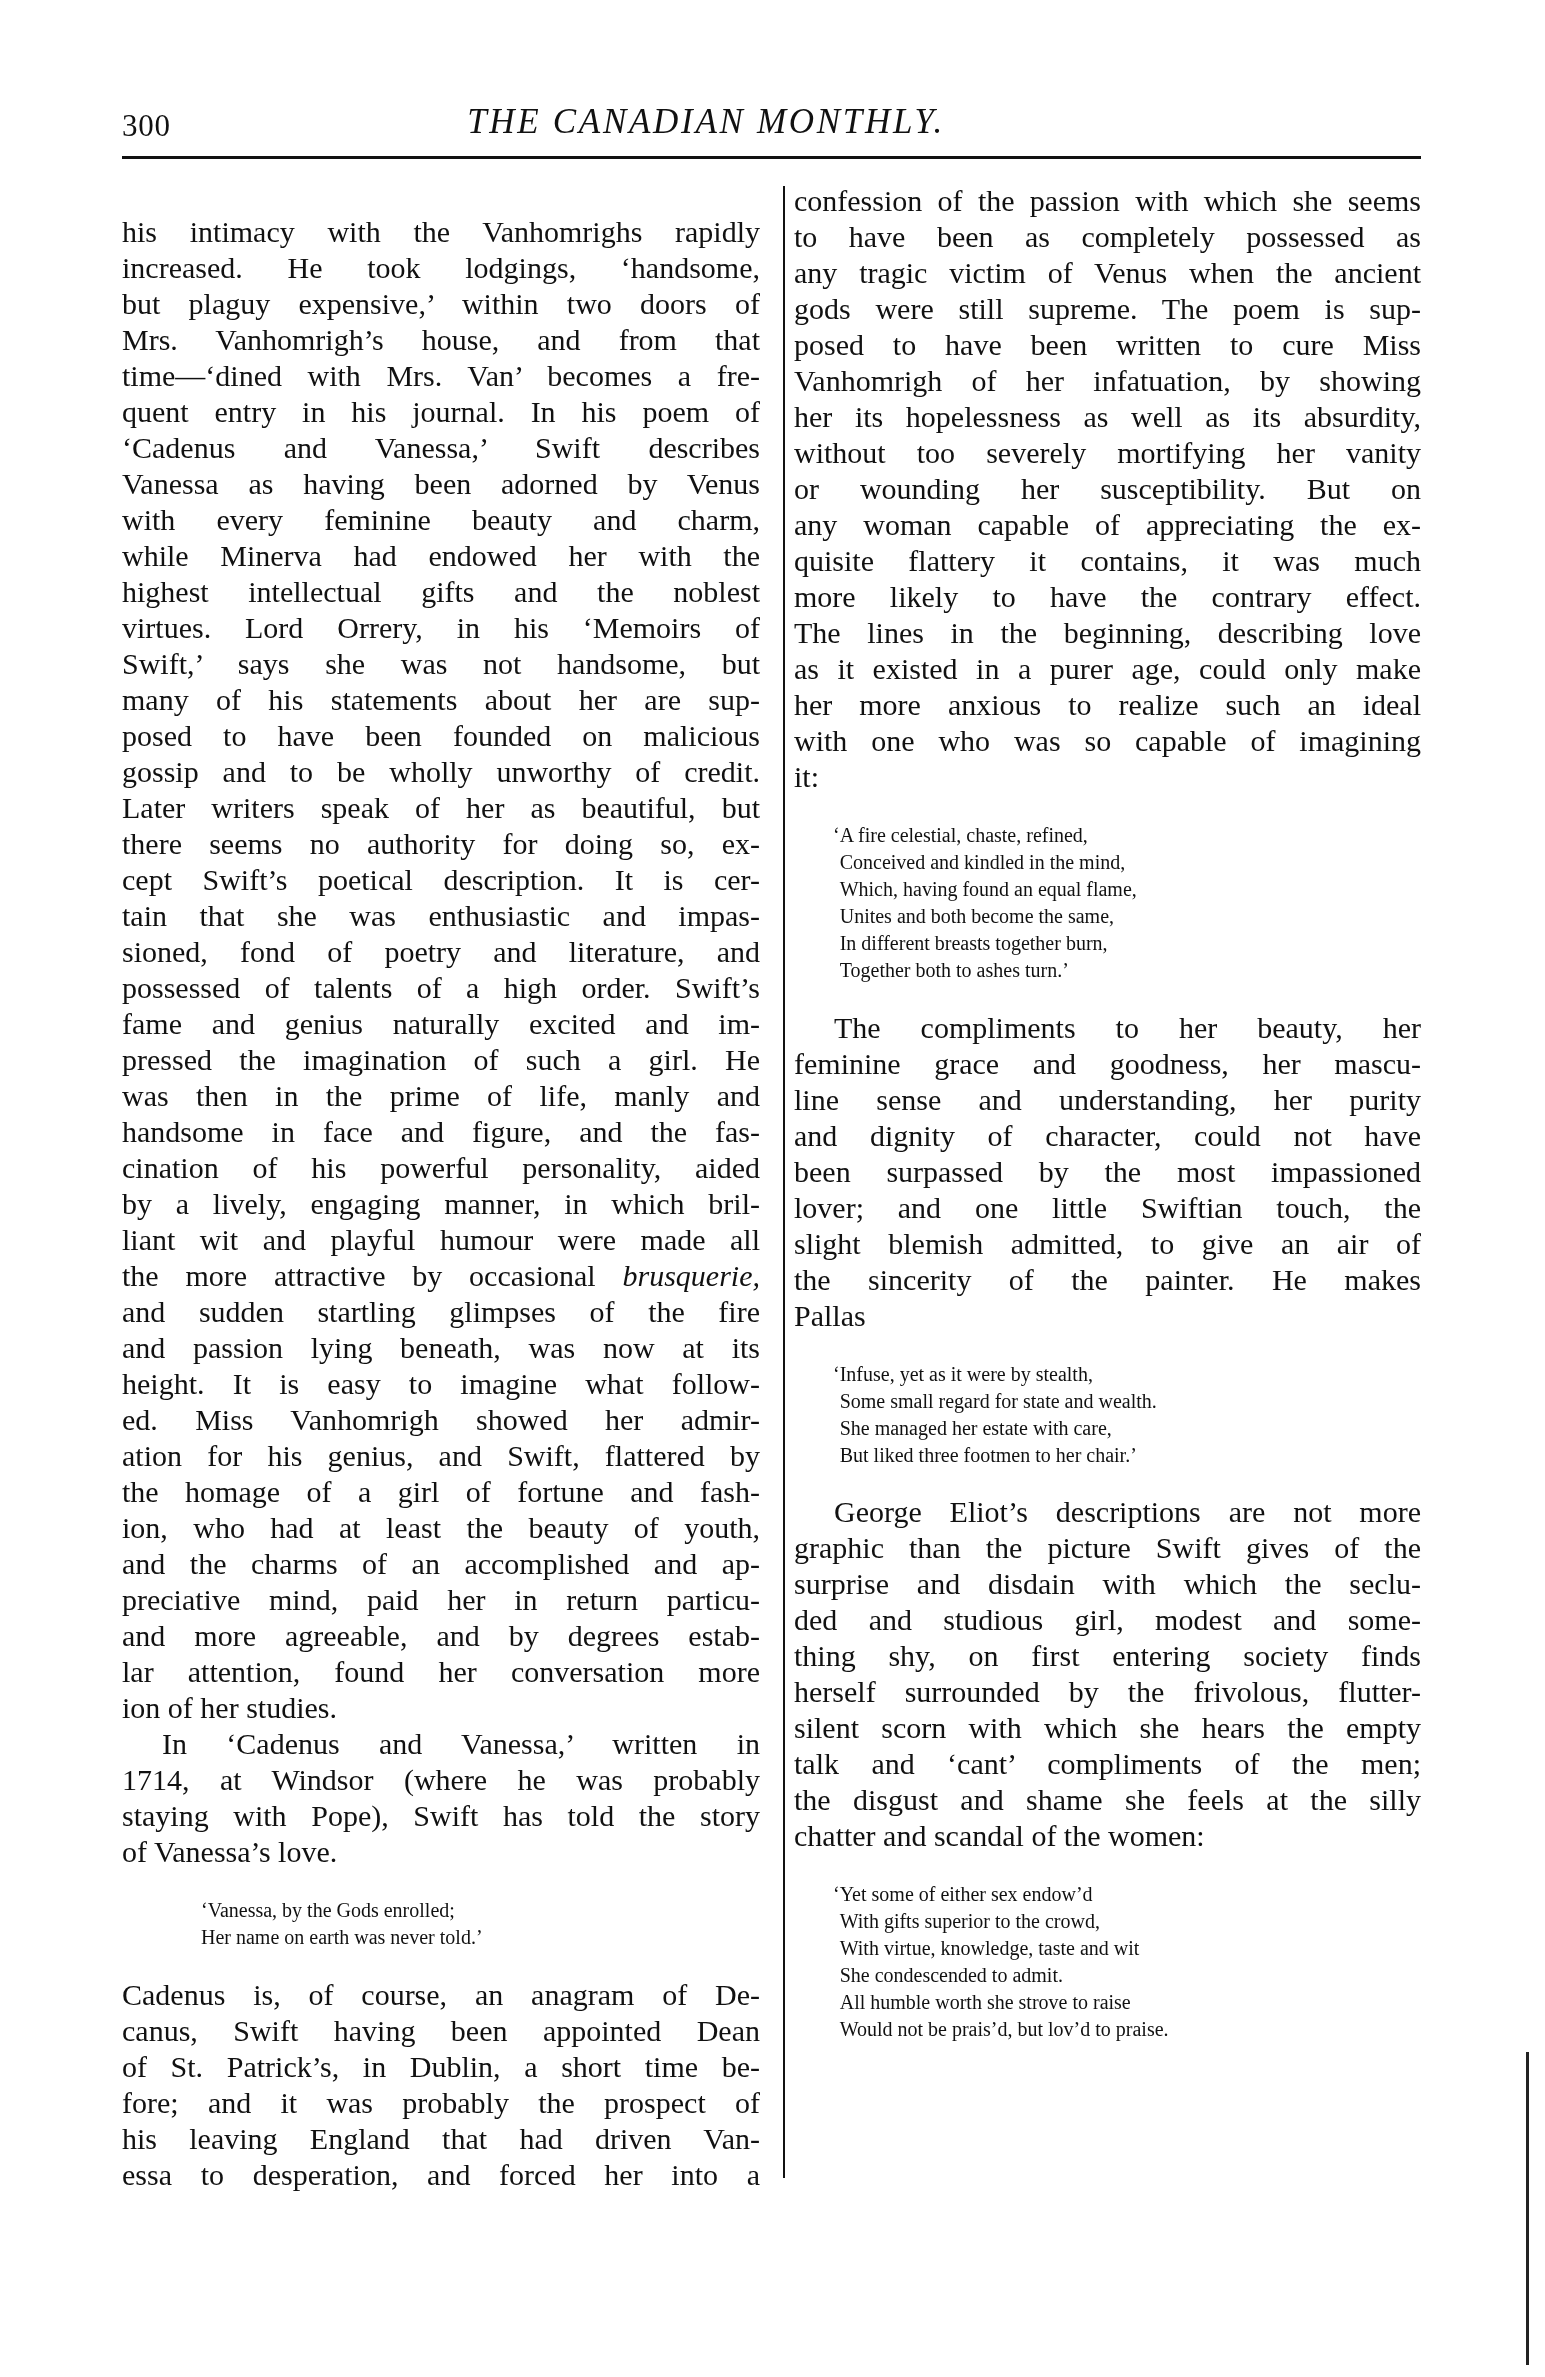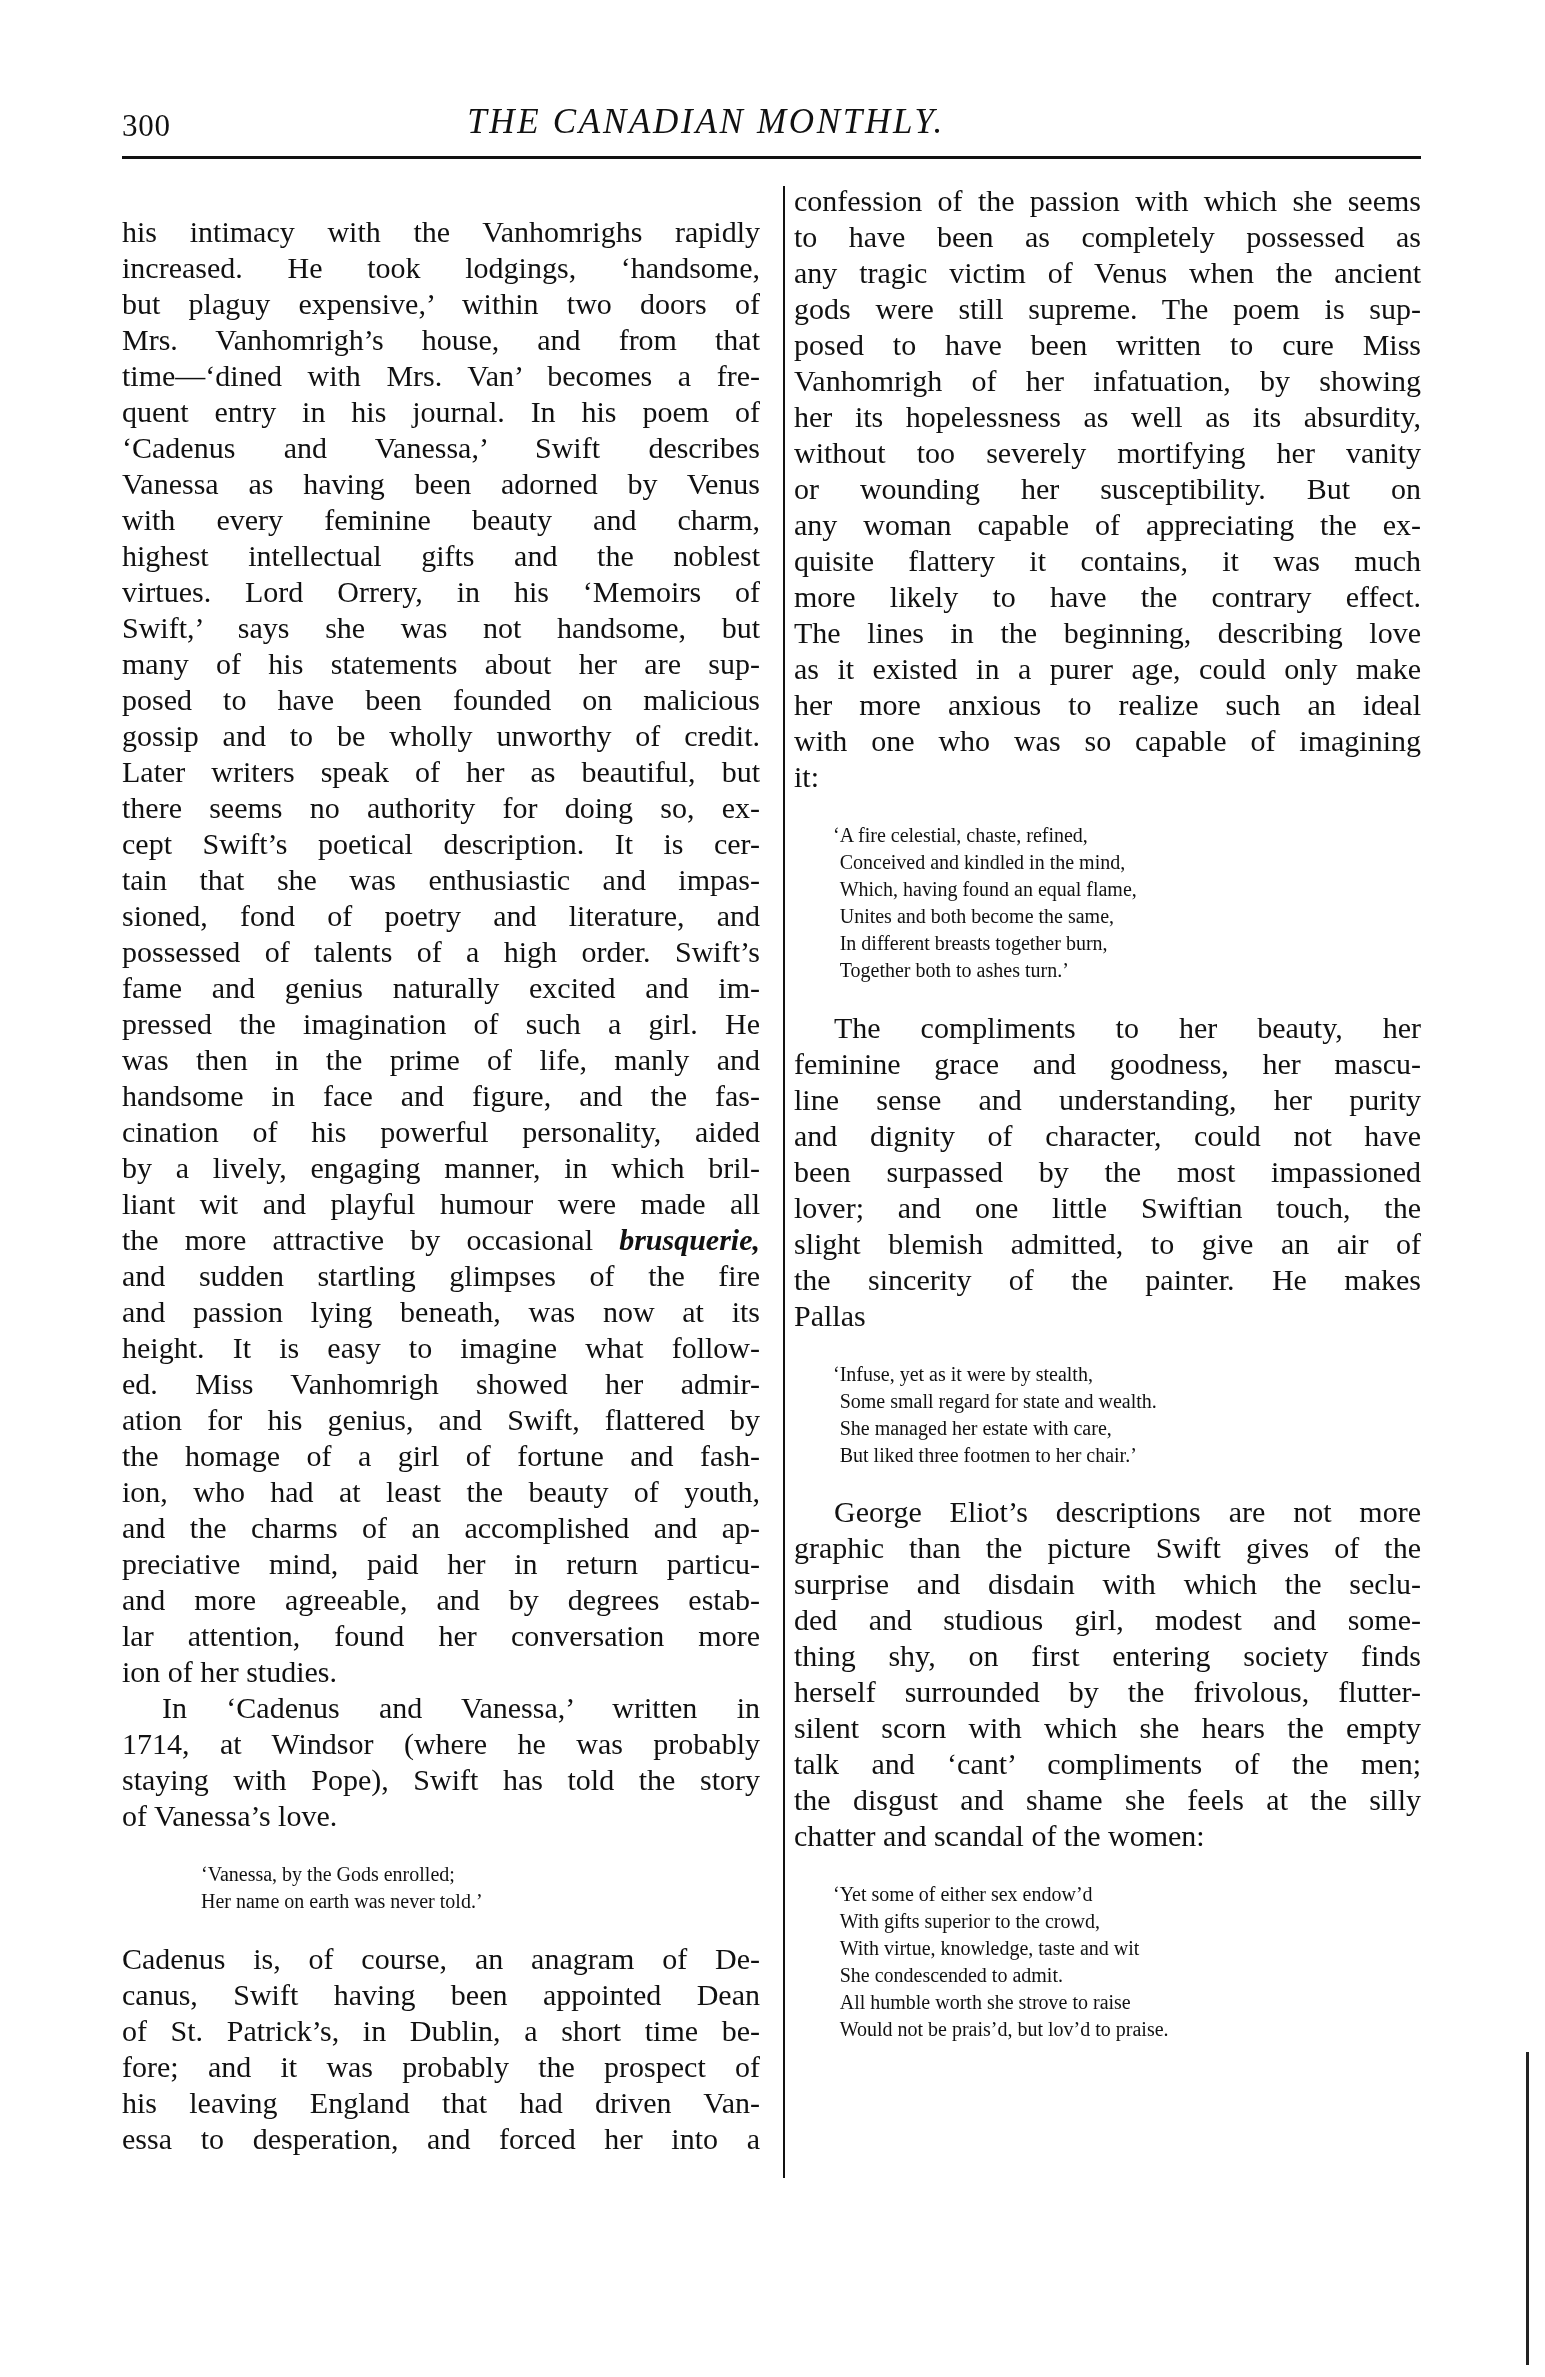--- a/index.html
+++ b/index.html
@@ -70,21 +70,21 @@
   .indent { padding-left: 40px; }
   .verse {
     font-size: 20px;
     line-height: 27px;
     margin: 27px 0 25.6px 0;
   }
   .verse .vline { display: block; white-space: nowrap; }
   .verse.left-verse { padding-left: 79px; }
   .verse.right-verse { padding-left: 39px; }
   .verse .vline.cont { padding-left: 6.7px; }
-  em { font-style: italic; font-weight: bold; }
+  em { font-style: italic; }
 </style>
 </head>
 <body>
 
 <div class="page-number">300</div>
 <div class="running-head">THE CANADIAN MONTHLY.</div>
 <div class="head-rule"></div>
 <div class="col-divider"></div>
 <div class="edge-mark"></div>
 
@@ -92,20 +92,21 @@
   <div>
     <span class="line">his intimacy with the Vanhomrighs rapidly</span>
     <span class="line">increased.  He took lodgings, ‘handsome,</span>
     <span class="line">but plaguy expensive,’ within two doors of</span>
     <span class="line">Mrs. Vanhomrigh’s house, and from that</span>
     <span class="line">time—‘dined with Mrs. Van’ becomes a fre-</span>
     <span class="line">quent entry in his journal.  In his poem of</span>
     <span class="line">‘Cadenus and Vanessa,’ Swift describes</span>
     <span class="line">Vanessa as having been adorned by Venus</span>
     <span class="line">with every feminine beauty and charm,</span>
+    <span class="line">while Minerva had endowed her with the</span>
     <span class="line">highest intellectual gifts and the noblest</span>
     <span class="line">virtues.  Lord Orrery, in his ‘Memoirs of</span>
     <span class="line">Swift,’ says she was not handsome, but</span>
     <span class="line">many of his statements about her are sup-</span>
     <span class="line">posed to have been founded on malicious</span>
     <span class="line">gossip and to be wholly unworthy of credit.</span>
     <span class="line">Later writers speak of her as beautiful, but</span>
     <span class="line">there seems no authority for doing so, ex-</span>
     <span class="line">cept Swift’s poetical description.  It is cer-</span>
     <span class="line">tain that she was enthusiastic and impas-</span>

